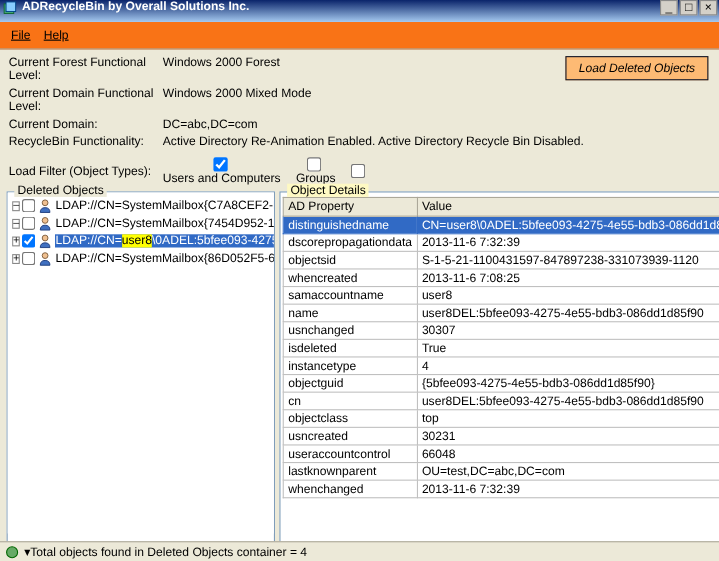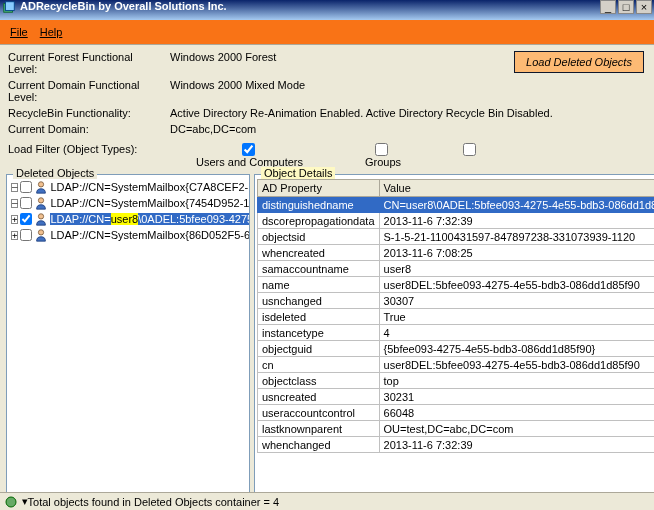--- a/index.html
+++ b/index.html
@@ -4,26 +4,26 @@
 <style>
 * { box-sizing: border-box; margin: 0; padding: 0; font-family: Tahoma, Arial, sans-serif; font-size: 11px; }
 body { background: #ece9d8; width: 654px; height: 510px; overflow: hidden; }
 .titlebar { background: linear-gradient(#0a246a, #a6caf0); color: #fff; height: 20px; display: flex; align-items: flex-start; padding: 0 2px; }
 .titlebar .icon { width: 14px; height: 14px; margin-right: 4px; display: inline-block; }
 .titlebar .title { flex: 1; font-weight: bold; }
 .titlebar .winbtn { width: 16px; height: 14px; background: #d4d0c8; border: 1px solid #888; margin-left: 2px; text-align: center; line-height: 12px; font-family: Arial; color: #000; }
 .menubar { background: #f97316; height: 18px; display: flex; align-items: center; padding: 12px 4px; border-bottom: 1px solid #aca899; }
 .menubar .menuitem { padding: 1px 6px; text-decoration: underline; }
 .info { padding: 6px 8px 2px 8px; position: relative; }
-.inforow { display: flex; margin-bottom: 4px; gap: 22px; }
+.inforow { display: flex; margin-bottom: 4px; }
 .infolabel { width: 140px; }
 .infoval { flex: 1; }
 .rtbtns { position: absolute; right: 10px; top: 6px; display: flex; flex-direction: column; gap: 6px; }
 .rtbtns button { width: 130px; height: 22px; background: #fdba74; border: 1px solid #0f172a; font-size: 11px; font-style: italic; }
-.filterrow { display: flex; align-items: flex-start; padding: 2px 8px 6px 8px; gap: 48px; }
+.filterrow { display: flex; align-items: center; padding: 2px 8px 6px 8px; }
 .filterrow label { margin-right: 14px; display: flex; align-items: center; flex-direction: column; }
 .filterrow input { margin-right: 3px; }
 .main { display: flex; padding: 0 6px; gap: 4px; }
 .panel { border: 1px solid #7f9db9; }
 .left { width: 244px; height: 336px; background: #fff; position: relative; }
 .left .plabel { position:absolute; top:-8px; left:6px; background:#ece9d8; padding:0 3px;}
 .tree { padding: 4px 0 0 4px; height: 310px; overflow: hidden; background: #fff; }
 .treeitem { display: flex; align-items: center; height: 16px; white-space: nowrap; overflow: hidden; }
 .treeitem .toggler { width:10px;text-align:center;font-family:monospace;font-size:9px;border:1px solid #888;height:9px;line-height:7px;margin-right:2px;}
 .treeitem .chk { width:12px;height:12px;margin-right:2px;}
@@ -75,26 +75,26 @@
   </div>
   <div class="inforow">
       <span class="infolabel">Current Forest Functional Level:</span>
       <span class="infoval">Windows 2000 Forest</span>
     </div>
   <div class="inforow">
       <span class="infolabel">Current Domain Functional Level:</span>
       <span class="infoval">Windows 2000 Mixed Mode</span>
     </div>
   <div class="inforow">
+      <span class="infolabel">Current Domain:</span>
+      <span class="infoval">DC=abc,DC=com</span>
+    </div>
+  <div class="inforow">
       <span class="infolabel">RecycleBin Functionality:</span>
       <span class="infoval">Active Directory Re-Animation Enabled. Active Directory Recycle Bin Disabled.</span>
-    </div>
-  <div class="inforow">
-      <span class="infolabel">Current Domain:</span>
-      <span class="infoval">DC=abc,DC=com</span>
     </div>
 </div>
 
 <div class="filterrow">
   <span style="width:140px">Load Filter (Object Types):</span>
   <label>
       <input type="checkbox" checked="" style="">
       <span>Users and Computers</span>
     </label>
   <label>

